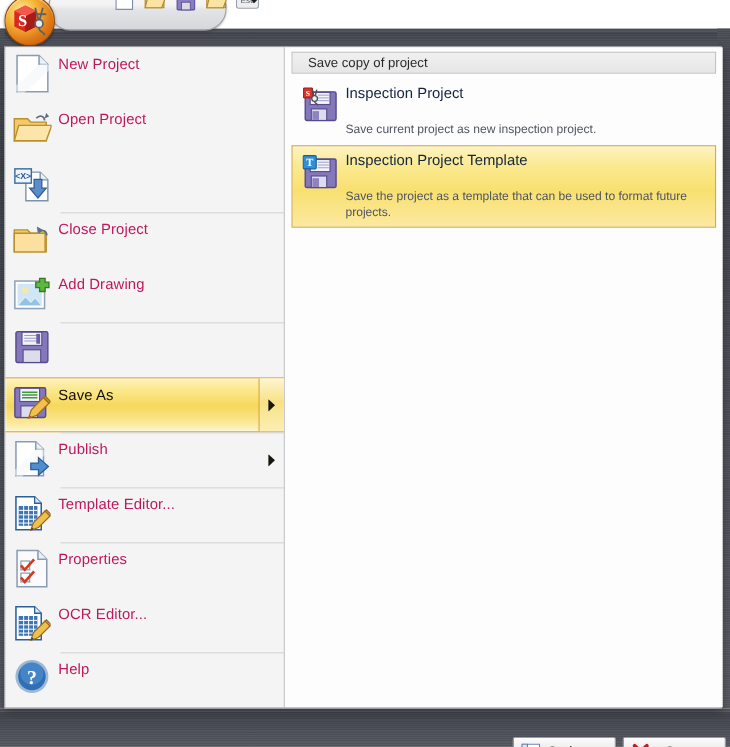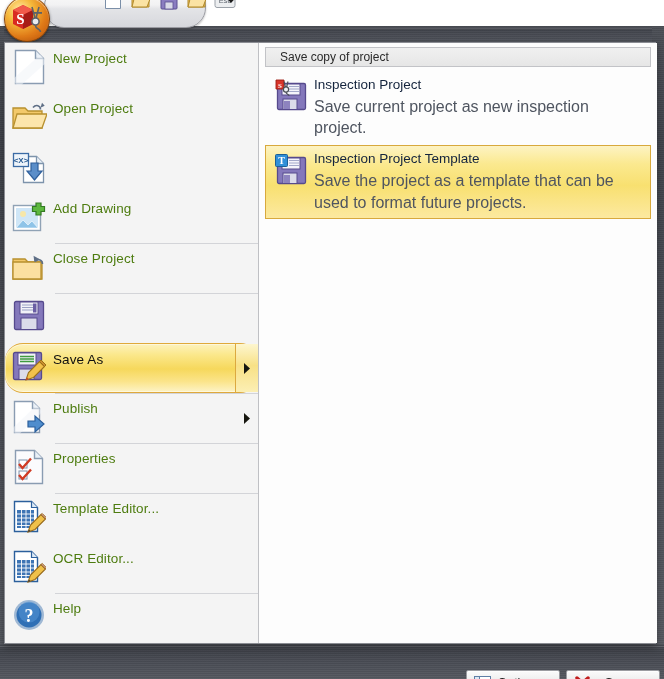--- a/index.html
+++ b/index.html
@@ -111,41 +111,40 @@
     cursor: default;
   }
   .mitem .ico {
     width: 48px; flex: 0 0 48px;
     display: flex; align-items: flex-start; justify-content: center;
     padding-top: 6px;
   }
   .mitem .lbl {
     flex: 1 1 auto;
     font-size: 13.5px;
-    color: #4d7c0f;
+    color: #be185d;
     padding-top: 9px;
     line-height: 1;
     letter-spacing: .1px;
   }
   .mitem .arrow {
     width: 22px; flex: 0 0 22px;
     display: flex; align-items: center; justify-content: center;
     align-self: stretch;
   }
   .mitem.sep-above::before {
     content: "";
     position: absolute; left: 50px; right: 0; top: 0; height: 1px;
     background: #d3d4d8;
   }
   .mitem.selected {
     background: linear-gradient(to bottom, #fdf2bd 0%, #fbe88c 22%, #f6d85c 52%, #fbe48a 78%, #fdf3c6 100%);
     border-top: 1px solid #dfa93b;
     border-bottom: 1px solid #dfa93b;
     box-shadow: inset 0 0 0 1px rgba(255,255,255,.45);
-    border-radius: 18px;
   }
   .mitem.selected .arrow {
     border-left: 1px solid #dca93f;
     background: linear-gradient(to bottom, #fdf6cf 0%, #f8e186 45%, #fcefb4 100%);
   }
   .mitem.selected .lbl { color: #0f0f0f; }
 
   
   .right-col {
     position: absolute; left: 254px; top: 0;
@@ -176,21 +175,21 @@
   .ritem .rico {
     flex: 0 0 44px;
     display: flex; align-items: flex-start; justify-content: center;
     padding-top: 2px;
   }
   .ritem .rtext { flex: 1 1 auto; padding-right: 8px; }
   .ritem .rtitle {
     font-size: 13.5px; color: #14243d; line-height: 1.25;
   }
   .ritem .rdesc {
-    font-size: 16px; color: #4f5560; line-height: 1.35; margin-top: 2px;
+    font-size: 11px; color: #4f5560; line-height: 1.35; margin-top: 17px;
   }
   .ritem.selected {
     background: linear-gradient(to bottom, #fdf3c3 0%, #fbe98f 25%, #f8e070 55%, #fce9a0 100%);
     border: 1px solid #d8a93d;
   }
 
   
   .bottom-bar {
     position: absolute; left: 0; top: 666px;
     width: 532px; height: 33px;
@@ -341,52 +340,52 @@
             <path d="M12.5 7.5h13l7 7v19h-20z" fill="#ffffff" stroke="#7d93ab" stroke-width="1.3"></path>
             <path d="M25.5 7.5v7h7" fill="#e9f0f7" stroke="#7d93ab" stroke-width="1.3"></path>
             <rect x="2.5" y="4.5" width="15" height="13" fill="#eef4fa" stroke="#3b6ba5" stroke-width="1.3"></rect>
             <text x="10" y="14" font-family="Liberation Sans, sans-serif" font-size="8" font-weight="bold" fill="#2b5c93" text-anchor="middle">&lt;X&gt;</text>
             <path d="M20 14h7v8h4l-7.5 9-7.5-9h4z" fill="#5b8ec9" stroke="#2f5f9b" stroke-width="1.2"></path>
           </svg>
         </div>
         <div class="arrow"></div>
       </div>
 
+      <div class="mitem sep-above">
+        <div class="ico">
+          <svg width="36" height="34" viewBox="0 0 36 34">
+            <path d="M2 10h12l3 3h14v17H2z" fill="#f3c96a" stroke="#b8902e" stroke-width="1.3"></path>
+            <path d="M2 13h28v17H2z" fill="#fbe0a0" stroke="#b8902e" stroke-width="1.3"></path>
+            <path d="M24 12.5c3.5-3.5 7.5-1.5 7.5 2.5" fill="none" stroke="#5f6f86" stroke-width="1.6"></path>
+            <path d="M22.5 6.8l.8 6 5-2.8z" fill="#5f6f86"></path>
+          </svg>
+        </div>
+        <div class="lbl">Close Project</div>
+        <div class="arrow"></div>
+      </div>
+
       <div class="mitem">
         <div class="ico">
           <svg width="36" height="36" viewBox="0 0 36 36">
             <rect x="2.5" y="6.5" width="27" height="25" fill="#ffffff" stroke="#90a2b5" stroke-width="1.4"></rect>
             <rect x="5" y="9" width="22" height="20" fill="#cfe6f7"></rect>
             <circle cx="12" cy="15" r="3" fill="#f7e7a8"></circle>
             <path d="M5 29l7-8 5 5 4-4 6 7z" fill="#8fc4e8"></path>
             <path d="M5 29l7-8 5 5 4-4 6 7z" fill="none" stroke="#ffffff" stroke-width=".6"></path>
             <g>
               <path d="M25 4h5v3.5h3.5v5H30V16h-5v-3.5h-3.5v-5H25z" fill="#5db83f" stroke="#357a23" stroke-width="1.2"></path>
             </g>
           </svg>
         </div>
         <div class="lbl">Add Drawing</div>
         <div class="arrow"></div>
       </div>
 
       <div class="mitem sep-above">
         <div class="ico">
-          <svg width="36" height="34" viewBox="0 0 36 34">
-            <path d="M2 10h12l3 3h14v17H2z" fill="#f3c96a" stroke="#b8902e" stroke-width="1.3"></path>
-            <path d="M2 13h28v17H2z" fill="#fbe0a0" stroke="#b8902e" stroke-width="1.3"></path>
-            <path d="M24 12.5c3.5-3.5 7.5-1.5 7.5 2.5" fill="none" stroke="#5f6f86" stroke-width="1.6"></path>
-            <path d="M22.5 6.8l.8 6 5-2.8z" fill="#5f6f86"></path>
-          </svg>
-        </div>
-        <div class="lbl">Close Project</div>
-        <div class="arrow"></div>
-      </div>
-
-      <div class="mitem sep-above">
-        <div class="ico">
           <svg width="32" height="33" viewBox="0 0 32 33">
             <rect x="1.5" y="2.5" width="29" height="28" rx="1.5" fill="#8478bb" stroke="#564a8d" stroke-width="1.3"></rect>
             <rect x="7" y="3" width="18" height="12" fill="#f2f2f8" stroke="#564a8d" stroke-width="1"></rect>
             <g stroke="#9aa0c4" stroke-width="1">
               <path d="M9 6h14M9 8.5h14M9 11h14"></path>
             </g>
             <rect x="20" y="4.5" width="3.5" height="9" fill="#6a5ea4"></rect>
             <rect x="8" y="19" width="16" height="11.5" fill="#dcdcea" stroke="#564a8d" stroke-width="1"></rect>
           </svg>
         </div>
@@ -425,55 +424,55 @@
             <path d="M2.5 33.5l25-24" stroke="#f2f5f9" stroke-width="9" opacity=".5"></path>
             <path d="M16 22h7v-5l9 8-9 8v-5h-7z" fill="#4f8dcd" stroke="#2b5f9c" stroke-width="1.2"></path>
           </svg>
         </div>
         <div class="lbl">Publish</div>
         <div class="arrow">
           <svg width="8" height="11" viewBox="0 0 8 11">
               <path d="M1 0l6 5.5L1 11z" fill="#16160f"></path>
             </svg>
         </div>
+      </div>
+
+      <div class="mitem sep-above">
+        <div class="ico">
+          <svg width="34" height="36" viewBox="0 0 34 36">
+            <path d="M2.5 2.5h17l6 6v24h-23z" fill="#ffffff" stroke="#2b5f9c" stroke-width="1.4"></path>
+            <path d="M19.5 2.5v6h6" fill="#dce9f6" stroke="#2b5f9c" stroke-width="1.2"></path>
+            <rect x="5" y="11" width="17" height="18" fill="#3d74b4"></rect>
+            <g stroke="#ffffff" stroke-width=".9">
+              <path d="M5 15h17M5 19h17M5 23h17M5 26.5h17"></path>
+              <path d="M9.5 11v18M14 11v18M18.5 11v18"></path>
+            </g>
+            <g>
+              <path d="M16 33l2.5-7 10.5-10.5 4.5 4.5L23 30.5z" fill="#f0c14a" stroke="#96681a" stroke-width="1.1"></path>
+              <path d="M29 15.5l4.5 4.5 1-1.2-4.3-4.3z" fill="#e0a6a0" stroke="#96681a" stroke-width="1"></path>
+              <path d="M16 33l2.6-1-1.6-1.6z" fill="#3d3d3d"></path>
+            </g>
+          </svg>
+        </div>
+        <div class="lbl">Template Editor...</div>
+        <div class="arrow"></div>
       </div>
 
       <div class="mitem sep-above">
         <div class="ico">
           <svg width="32" height="36" viewBox="0 0 32 36">
             <path d="M2.5 1.5h19l8 8v25h-27z" fill="#fbfbfd" stroke="#8a9cb2" stroke-width="1.4"></path>
             <path d="M21.5 1.5v8h8" fill="#e9f0f7" stroke="#8a9cb2" stroke-width="1.4"></path>
             <rect x="6" y="11" width="8" height="8" fill="#ffffff" stroke="#8a9cb2" stroke-width="1.1"></rect>
             <rect x="6" y="22" width="8" height="8" fill="#ffffff" stroke="#8a9cb2" stroke-width="1.1"></rect>
             <path d="M6 15l3.5 4L18 9.5" fill="none" stroke="#d03b24" stroke-width="2.4"></path>
             <path d="M6 26l3.5 4L18 20.5" fill="none" stroke="#d03b24" stroke-width="2.4"></path>
           </svg>
         </div>
         <div class="lbl">Properties</div>
-        <div class="arrow"></div>
-      </div>
-
-      <div class="mitem sep-above">
-        <div class="ico">
-          <svg width="34" height="36" viewBox="0 0 34 36">
-            <path d="M2.5 2.5h17l6 6v24h-23z" fill="#ffffff" stroke="#2b5f9c" stroke-width="1.4"></path>
-            <path d="M19.5 2.5v6h6" fill="#dce9f6" stroke="#2b5f9c" stroke-width="1.2"></path>
-            <rect x="5" y="11" width="17" height="18" fill="#3d74b4"></rect>
-            <g stroke="#ffffff" stroke-width=".9">
-              <path d="M5 15h17M5 19h17M5 23h17M5 26.5h17"></path>
-              <path d="M9.5 11v18M14 11v18M18.5 11v18"></path>
-            </g>
-            <g>
-              <path d="M16 33l2.5-7 10.5-10.5 4.5 4.5L23 30.5z" fill="#f0c14a" stroke="#96681a" stroke-width="1.1"></path>
-              <path d="M29 15.5l4.5 4.5 1-1.2-4.3-4.3z" fill="#e0a6a0" stroke="#96681a" stroke-width="1"></path>
-              <path d="M16 33l2.6-1-1.6-1.6z" fill="#3d3d3d"></path>
-            </g>
-          </svg>
-        </div>
-        <div class="lbl">Template Editor...</div>
         <div class="arrow"></div>
       </div>
 
       <div class="mitem">
         <div class="ico">
           <svg width="34" height="36" viewBox="0 0 34 36">
             <path d="M2.5 2.5h17l6 6v24h-23z" fill="#ffffff" stroke="#2b5f9c" stroke-width="1.4"></path>
             <path d="M19.5 2.5v6h6" fill="#dce9f6" stroke="#2b5f9c" stroke-width="1.2"></path>
             <rect x="5" y="11" width="17" height="18" fill="#3d74b4"></rect>
             <g stroke="#ffffff" stroke-width=".9">

